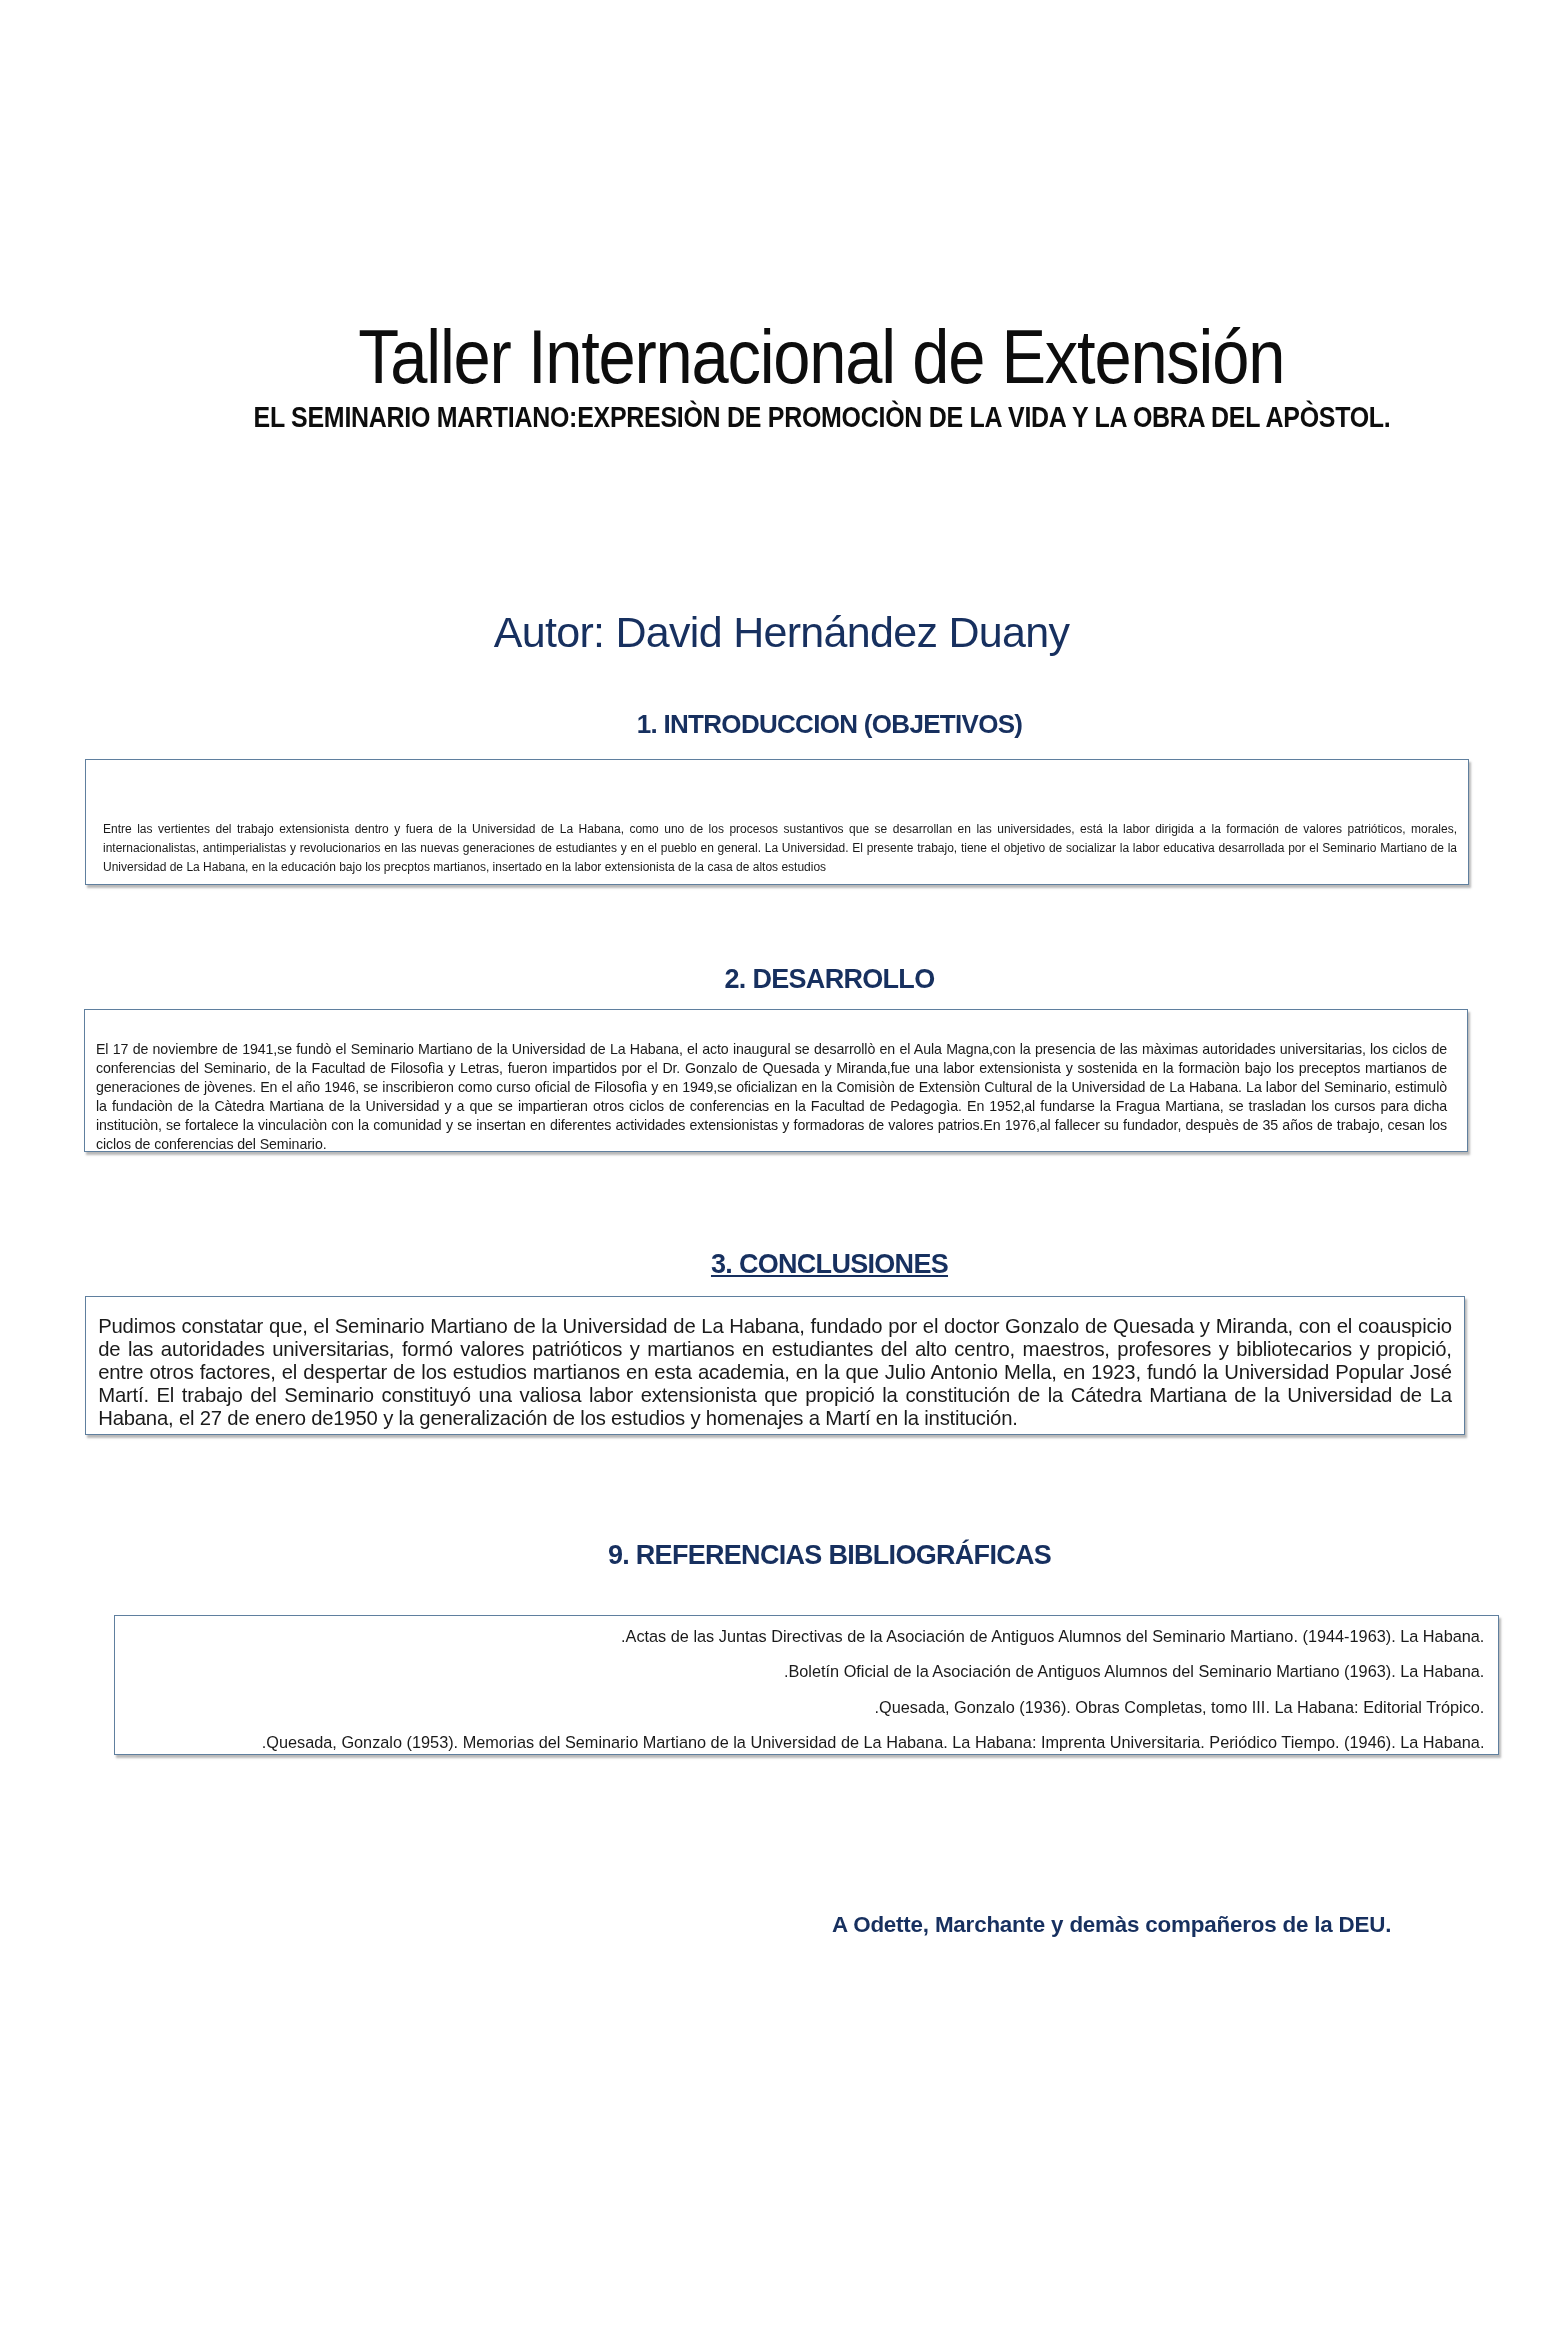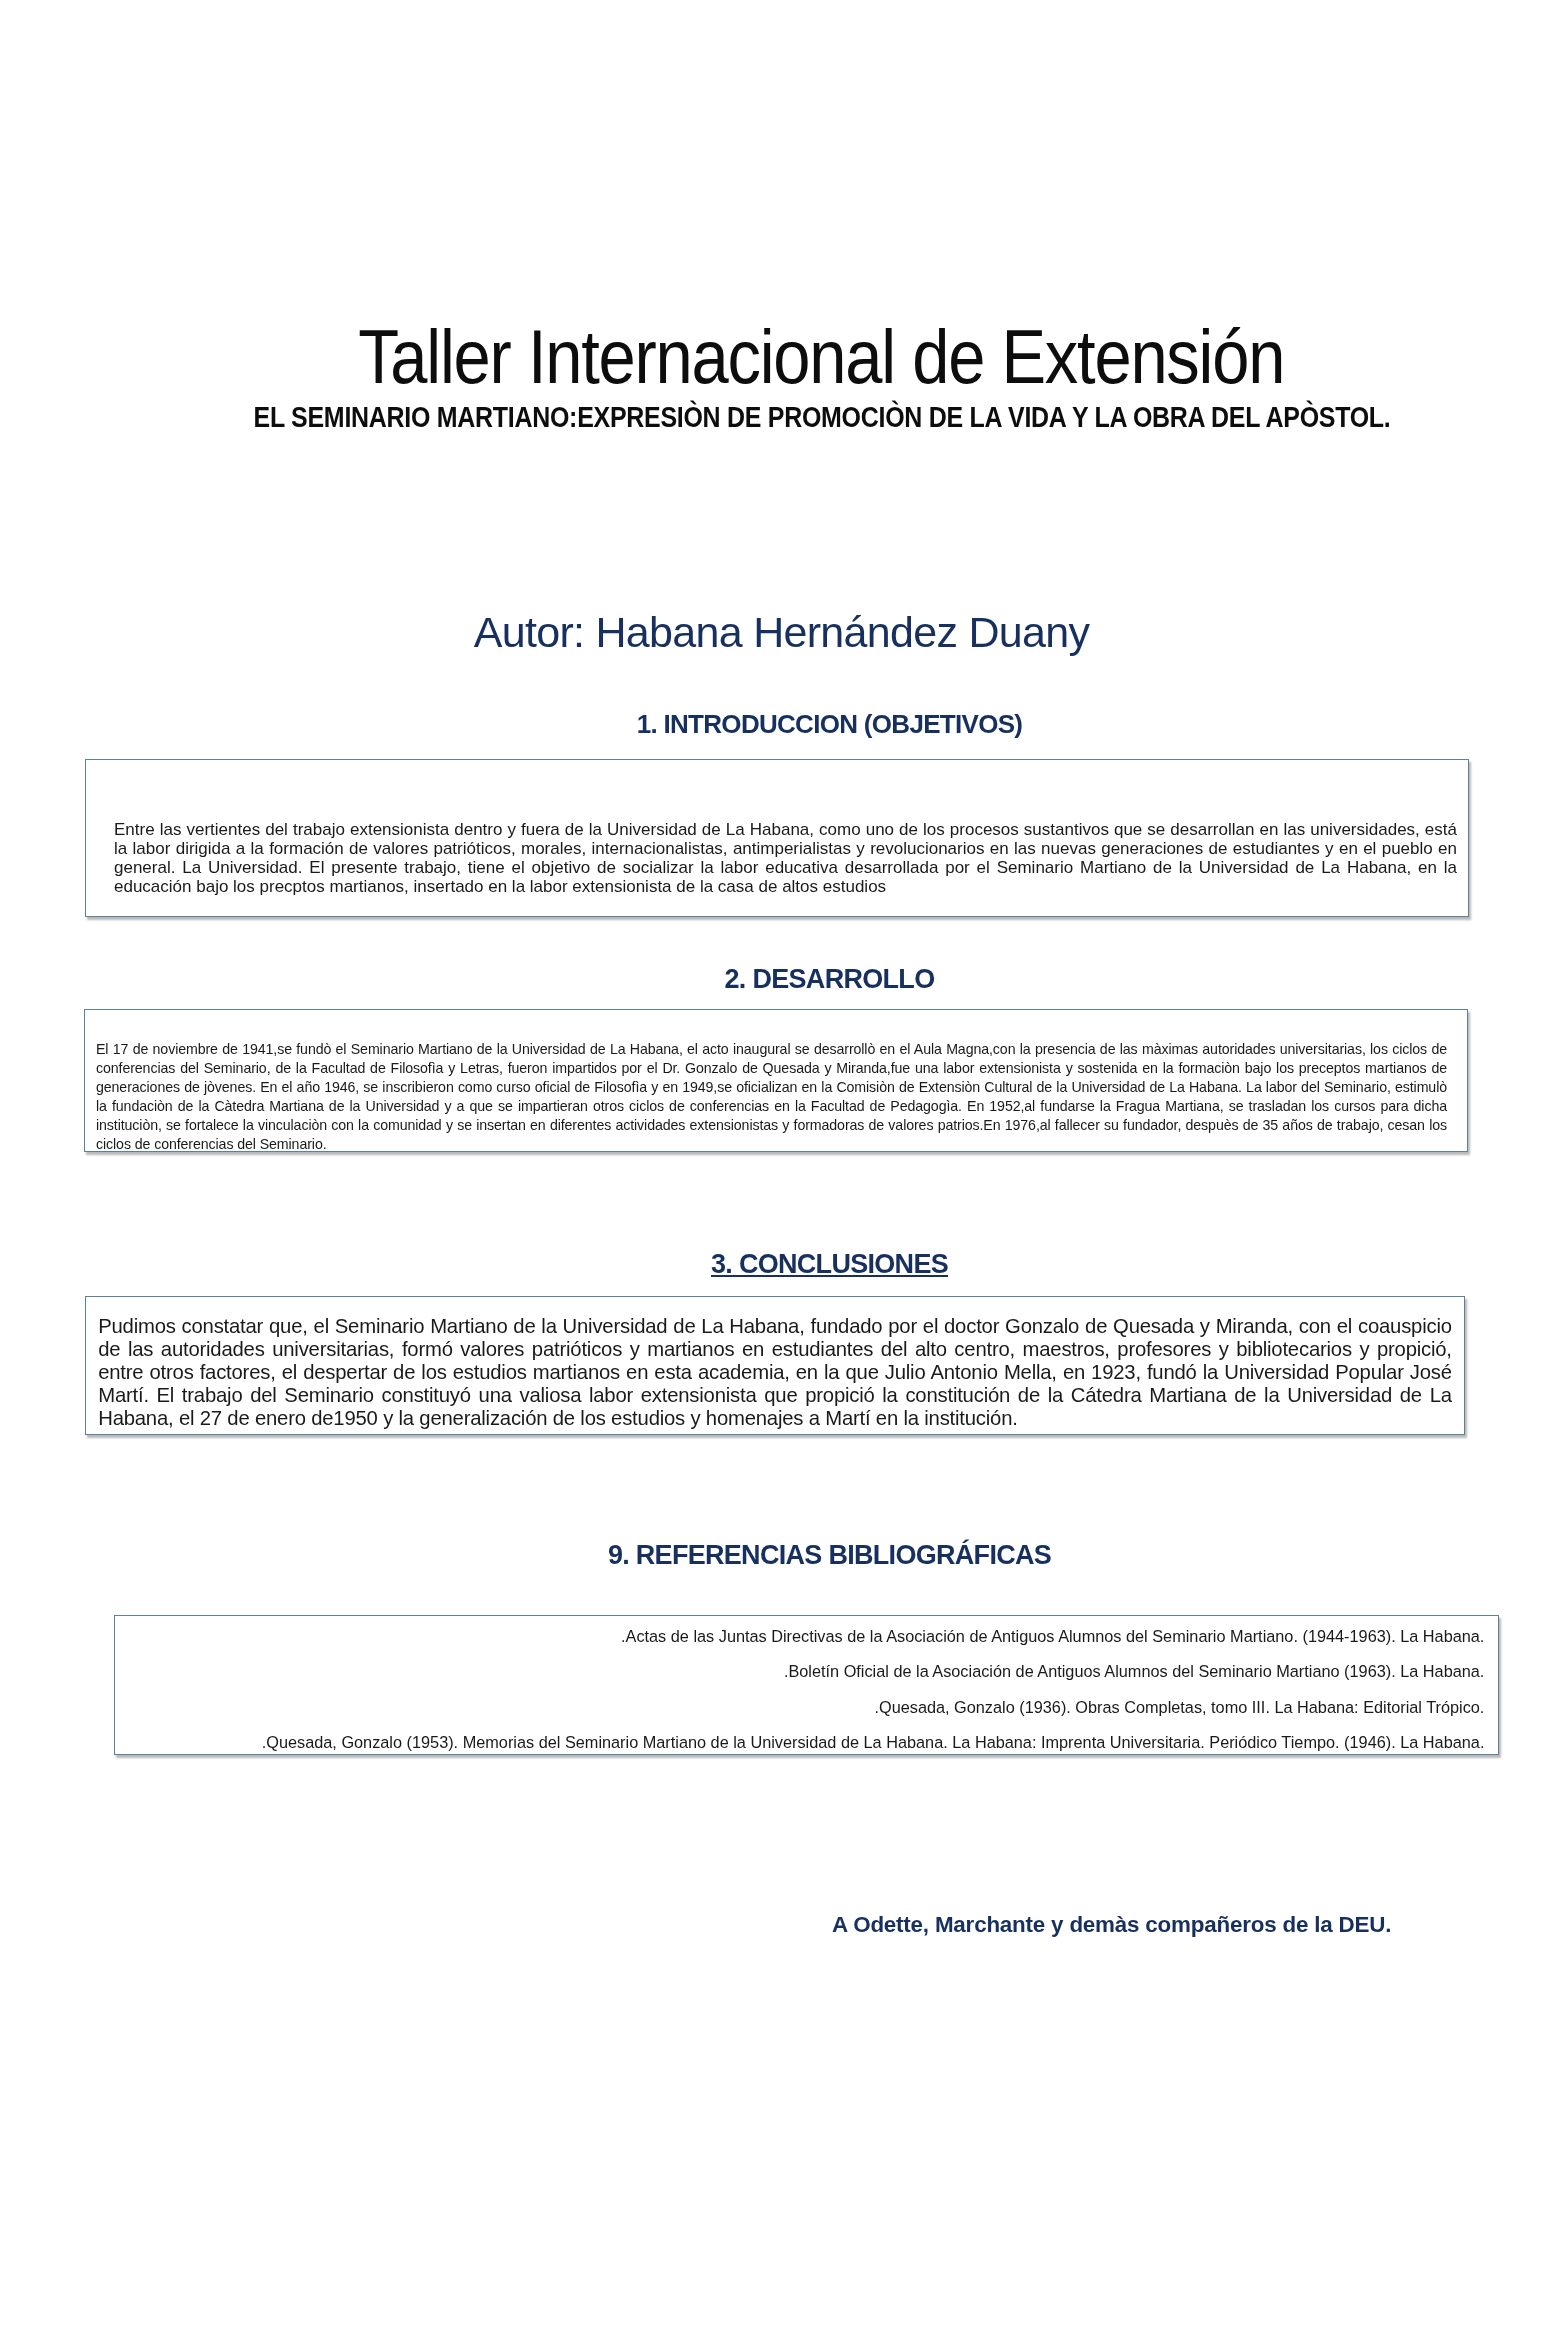--- a/index.html
+++ b/index.html
@@ -63,23 +63,23 @@
   .h-ref{top:1540px;}
   .tbox{
     position:absolute;
     box-sizing:border-box;
     background:#ffffff;
     border:1.4px solid #5f7f9e;
     box-shadow:2px 2.7px 2px rgba(125,125,125,0.55);
     color:#1a1a1a;
   }
   .box-intro{
-    top:759px; left:85px; width:1384px; height:158px;
-    padding:60px 11px 0 28px;
-    font-size:17px; line-height:19px;
+    top:759px; left:85px; width:1384px; height:126px;
+    padding:60px 11px 0 17px;
+    font-size:12px; line-height:19px;
     text-align:justify;
   }
   .box-des{
     top:1009px; left:84px; width:1384px; height:143px;
     padding:30px 20px 0 11px;
     font-size:14.2px; line-height:19px;
     text-align:justify;
     letter-spacing:-0.1px;
   }
   .box-conc{
@@ -113,21 +113,21 @@
 
   <div class="header">
     <div>
       <span class="title">Taller Internacional de Extensión</span>
     </div>
     <div>
       <span class="subtitle">EL SEMINARIO MARTIANO:EXPRESIÒN DE PROMOCIÒN DE LA VIDA Y LA OBRA DEL APÒSTOL.</span>
     </div>
   </div>
 
-  <div class="author">Autor: Habana Hernández Duany</div>
+  <div class="author">Autor: David Hernández Duany</div>
 
   <div class="sec-heading h-intro">1. INTRODUCCION (OBJETIVOS)</div>
   <div class="tbox box-intro">
     <span> Entre las vertientes del trabajo extensionista dentro y fuera de la Universidad de La Habana, como uno de los procesos sustantivos que se desarrollan en las universidades, está la labor dirigida a la formación de valores patrióticos, morales, internacionalistas, antimperialistas y revolucionarios en las nuevas generaciones de estudiantes y en el pueblo en general. La Universidad. El presente trabajo, tiene el objetivo de socializar la labor educativa desarrollada por el Seminario Martiano de la Universidad de La Habana, en la educación bajo los precptos martianos, insertado en la labor extensionista de  la casa de altos estudios</span>
   </div>
 
   <div class="sec-heading h-des">2. DESARROLLO</div>
   <div class="tbox box-des">
     <span>El 17 de noviembre de 1941,se fundò el Seminario Martiano de la Universidad de La Habana, el acto inaugural se desarrollò en el Aula Magna,con la presencia de las màximas autoridades universitarias, los ciclos de conferencias del Seminario, de  la Facultad de Filosofìa y Letras, fueron impartidos por el Dr. Gonzalo de Quesada y Miranda,fue una labor extensionista y sostenida en la formaciòn bajo los preceptos martianos de generaciones de jòvenes. En el año 1946, se inscribieron como curso oficial de Filosofìa y en 1949,se oficializan en la Comisiòn de Extensiòn Cultural de la Universidad de La Habana. La labor del Seminario, estimulò la fundaciòn de la Càtedra Martiana de la Universidad y a que se impartieran otros ciclos de conferencias en la Facultad de Pedagogìa. En 1952,al fundarse la Fragua Martiana, se trasladan los cursos para dicha instituciòn, se fortalece la vinculaciòn con la comunidad y se insertan en diferentes actividades extensionistas y formadoras de valores patrios.En 1976,al fallecer su  fundador, despuès de 35 años de trabajo, cesan los ciclos de conferencias del Seminario.</span>
   </div>

